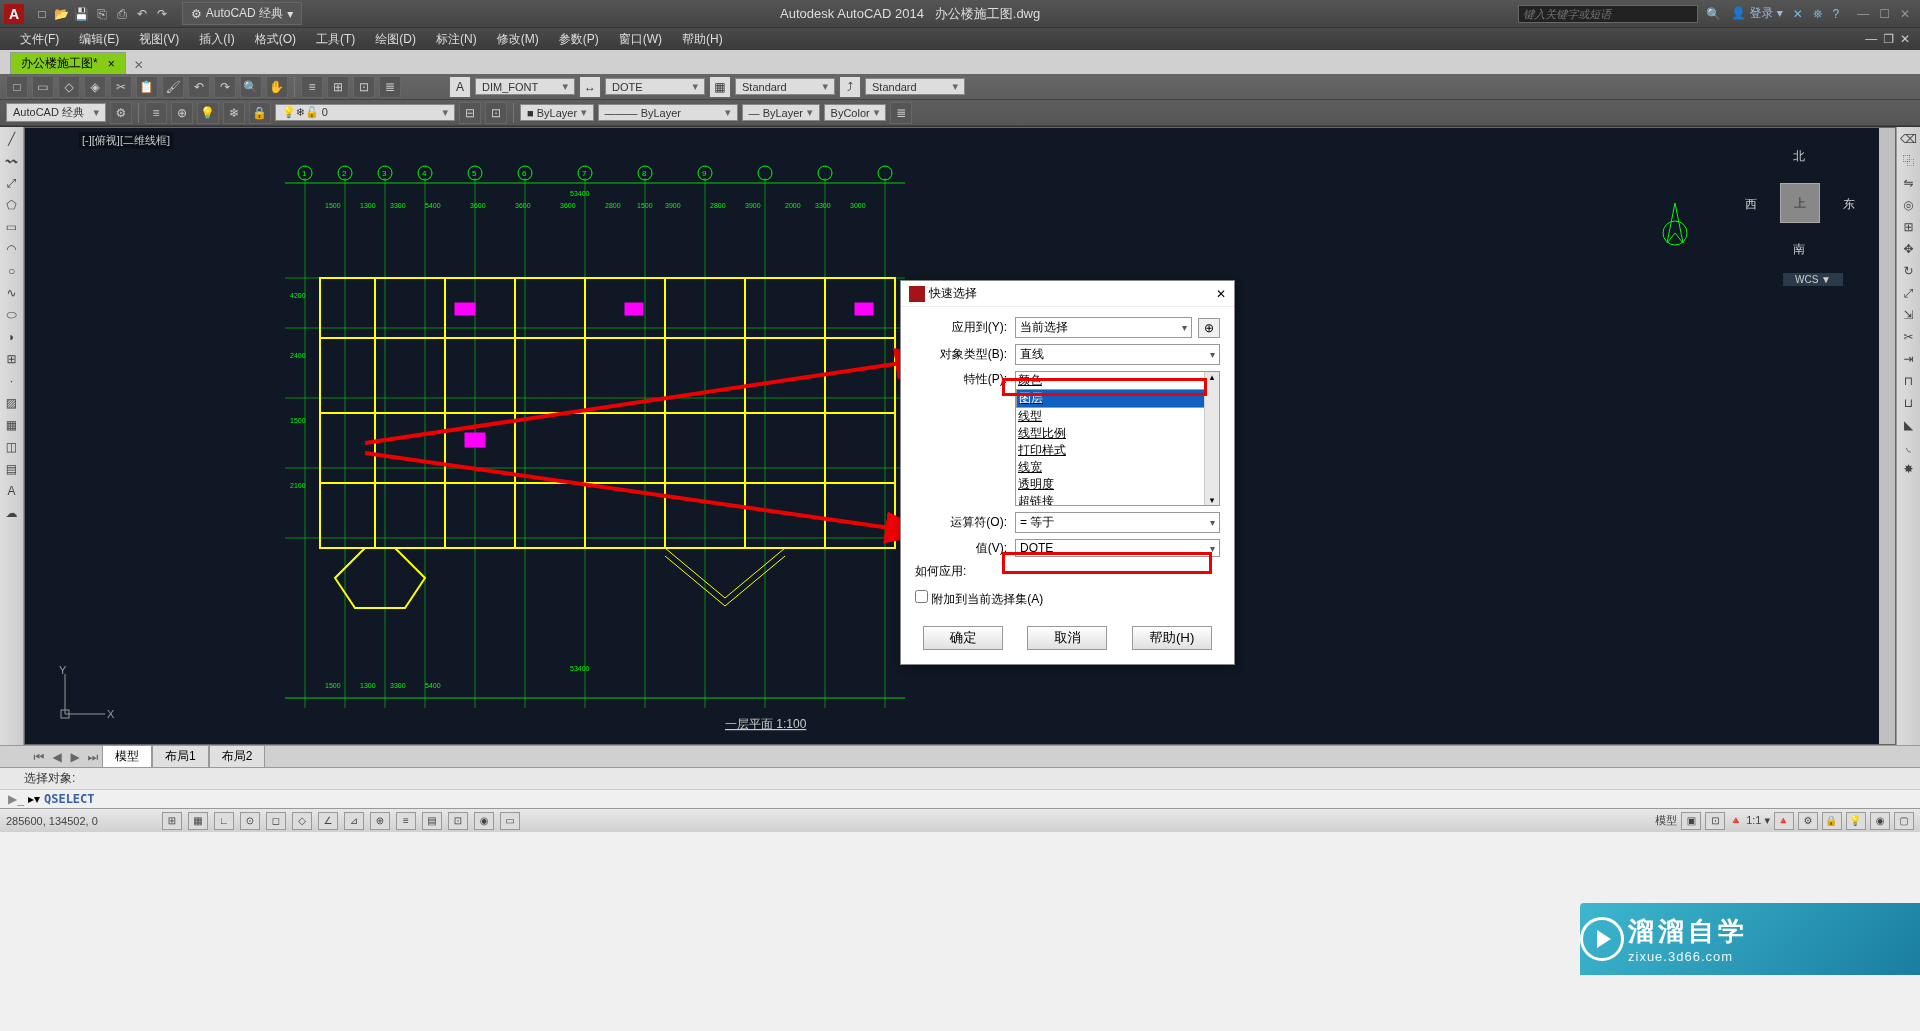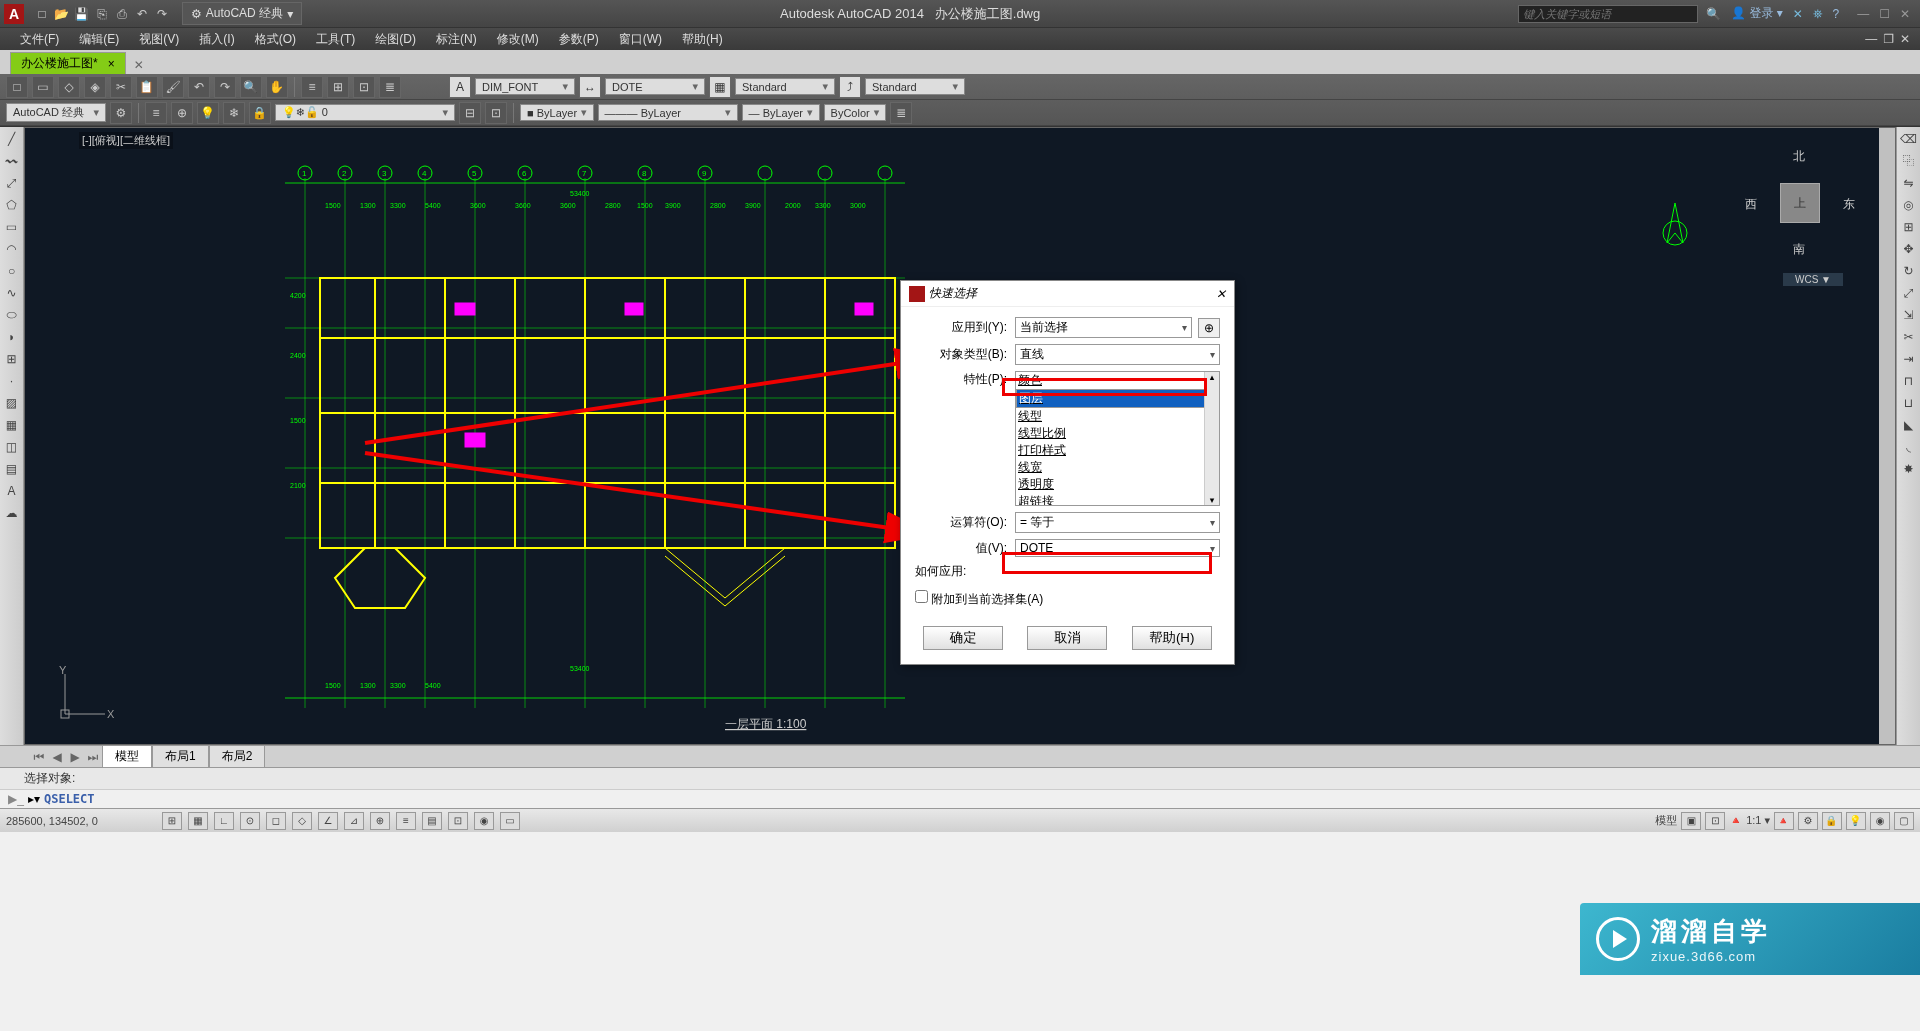--- a/index.html
+++ b/index.html
@@ -47,21 +47,21 @@
 .compass .n{position:absolute; top:0; left:48px; color:#ccc;}
 .compass .s{position:absolute; bottom:0; left:48px; color:#ccc;}
 .compass .e{position:absolute; top:48px; right:0; color:#ccc;}
 .compass .w{position:absolute; top:48px; left:0; color:#ccc;}
 .wcs{position:absolute; top:145px; right:52px; color:#ccc; font-size:10px; background:#2a3a4a; padding:1px 12px;}
 .ucsicon { position:absolute; bottom:20px; left:30px; color:#aaa; font-size:11px;}
 .scrollbar-v { position:absolute; right:0; top:0; bottom:0; width:16px; background:#c0c0c0;}
 
 
 .dialog { position:absolute; top:280px; left:900px; width:335px; background:#fff; border:1px solid #888; box-shadow:2px 2px 8px rgba(0,0,0,0.4); z-index:50;}
-.dialog .dlg-title { height:26px; background:#fff; border-bottom:1px solid #eee; display:flex; align-items:center; padding:0 8px; justify-content:space-between;font-style:italic;}
+.dialog .dlg-title { height:26px; background:#fff; border-bottom:1px solid #eee; display:flex; align-items:center; padding:0 8px; justify-content:space-between;}
 .dialog .dlg-title .ticon{width:16px;height:16px;background:#a31515;display:inline-block;margin-right:4px;}
 .dialog .dlg-title .t{display:flex;align-items:center;}
 .dialog .dlg-body { padding:10px 14px; font-size:12px; }
 .dlg-row { display:flex; align-items:center; margin-bottom:6px;}
 .dlg-row .lab { width:100px; text-align:right; padding-right:8px;}
 .dlg-row .sel { flex:1; border:1px solid #999; background:#fff; padding:1px 4px; display:flex; justify-content:space-between; align-items:center;}
 .dlg-row .sel .arrow{font-size:10px;color:#555;}
 .dlg-row .iconbtn{ width:22px; height:20px; border:1px solid #999; margin-left:6px; text-align:center; line-height:18px; background:#f0f0f0;}
 .props-list { border:1px solid #999; height:135px; overflow:hidden; font-size:12px; font-family:SimSun,monospace; background:#fff;}
 .props-list .item{padding:0px 2px; white-space:nowrap;}
@@ -83,21 +83,21 @@
 .cmdline .icon{color:#888;}
 .cmdline .text{font-weight:bold; color:#3a5faa; font-family:Consolas,monospace;}
 
 
 .statusbar { height:24px; background:linear-gradient(#e8e8e8,#d0d0d0); display:flex; align-items:center; padding:0 6px; gap:6px; font-size:11px; border-top:1px solid #999; color:#444;}
 .statusbar .coord{width:150px;}
 .statusbar .sbtn{ width:20px; height:18px; border:1px solid #999; display:inline-flex; align-items:center; justify-content:center; background:#ddd; font-size:10px;}
 .statusbar .right{margin-left:auto; display:flex; gap:4px; align-items:center;}
 
 
-.watermark { position:absolute; bottom:56px; right:0px; width:340px; height:72px; background:linear-gradient(135deg,#3db7cf,#1a7da0); color:#fff; display:flex; align-items:center; padding:6px 16px; gap:11px; z-index:70; border-radius:4px 0 0 0;}
+.watermark { position:absolute; bottom:56px; right:0px; width:340px; height:72px; background:linear-gradient(135deg,#3db7cf,#1a7da0); color:#fff; display:flex; align-items:center; padding:6px 0; gap:4px; z-index:70; border-radius:4px 0 0 0;}
 .watermark .play{ width:44px; height:44px; border:3px solid #fff; border-radius:50%; display:flex; align-items:center; justify-content:center;}
 .watermark .play .tri{ width:0;height:0;border-left:14px solid #fff;border-top:9px solid transparent;border-bottom:9px solid transparent; margin-left:3px;}
 .watermark .txt .l1{font-size:26px; font-weight:bold; letter-spacing:4px;}
 .watermark .txt .l2{font-size:13px; letter-spacing:1px; opacity:0.9;}
 </style>
 </head>
 <body>
 
 <div class="titlebar">
   <span class="logo">A</span>

